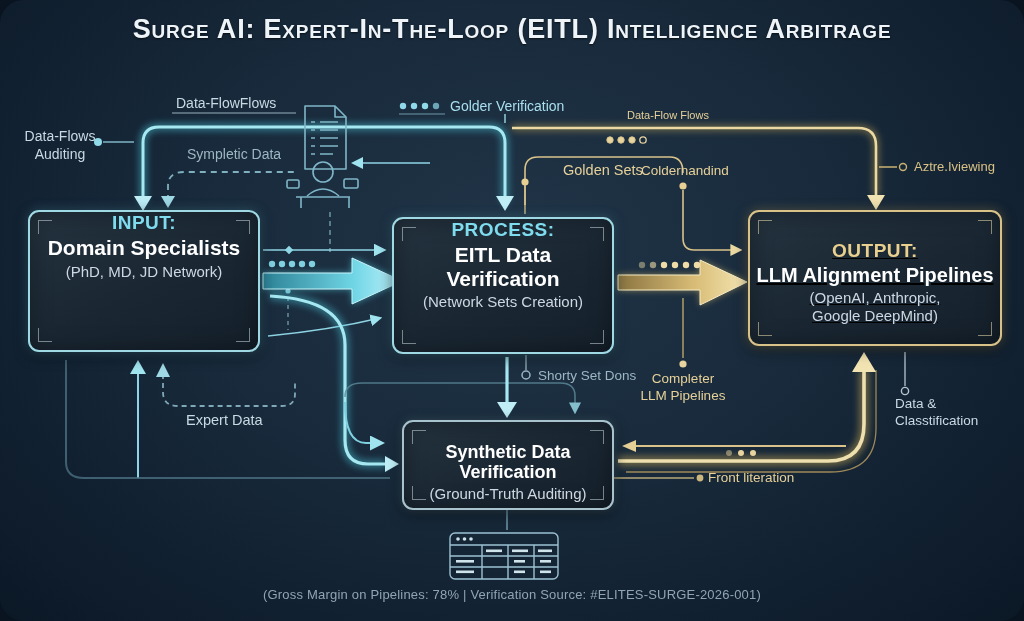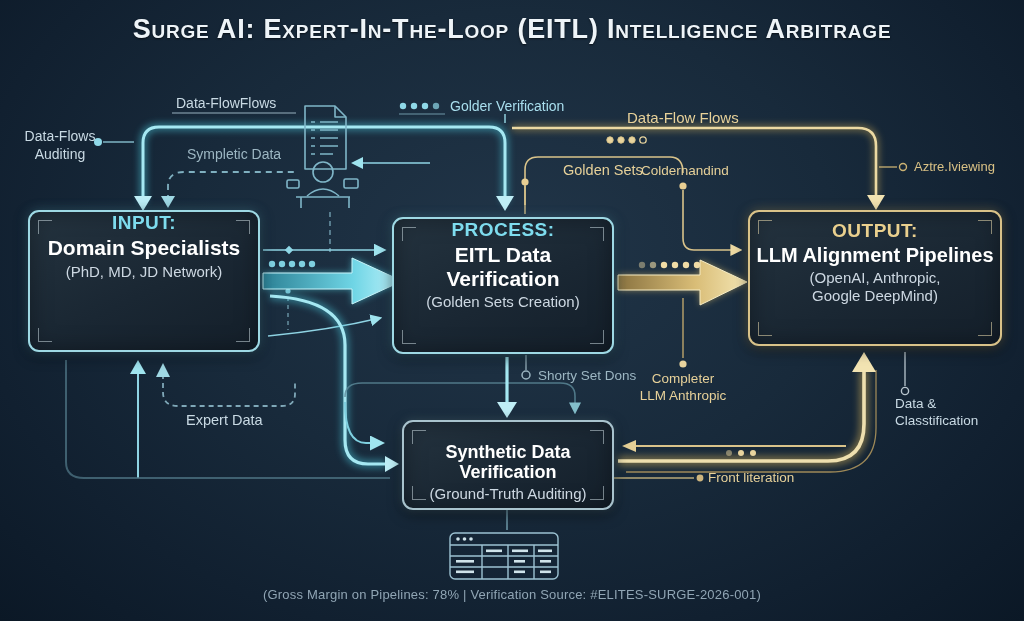--- a/index.html
+++ b/index.html
@@ -1,19 +1,20 @@
 <!DOCTYPE html>
 <html><head>
 <meta charset="utf-8">
 <style>
   html,body{margin:0;padding:0;background:#0a1420;}
   .stage{
     position:relative;width:1024px;height:621px;overflow:hidden;
     font-family:"Liberation Sans",sans-serif;
     background:radial-gradient(ellipse at 50% 40%, #213548 0%, #182a3b 45%, #112030 75%, #0b1826 100%);
+    border-radius:24px;
   }
   .title{
     position:absolute;left:0;top:14px;width:100%;text-align:center;
     color:#eef4f8;font-size:27px;font-weight:800;letter-spacing:.8px;
     font-variant:small-caps;text-shadow:0 1px 2px rgba(0,0,0,.6);
   }
   .node{
     position:absolute;border-radius:11px;border:2px solid;
     background:linear-gradient(155deg,#24333f 0%,#1a2733 55%,#141f2a 100%);
     box-shadow:0 4px 14px rgba(0,0,0,.55), inset 0 0 22px rgba(0,0,0,.35);
@@ -248,24 +249,24 @@
   </div>
 
   <div class="node cyan" style="left:392px;top:217px;width:222px;height:137px;">
     <span class="corner c-tl"></span>
     <span class="corner c-tr"></span>
     <span class="corner c-bl"></span>
     <span class="corner c-br"></span>
     <div class="kicker c">PROCESS:</div>
     <div class="node-title">EITL Data
 Verification</div>
-    <div class="node-sub">(Golden Sets Creation)</div>
+    <div class="node-sub">(Network Sets Creation)</div>
   </div>
 
-  <div class="node gold" style="left:748px;top:210px;width:254px;height:136px;padding-top:8px;">
+  <div class="node gold" style="left:748px;top:210px;width:254px;height:136px;padding-top:28px;text-decoration:underline;">
     <span class="corner c-tl"></span>
     <span class="corner c-tr"></span>
     <span class="corner c-bl"></span>
     <span class="corner c-br"></span>
     <div class="kicker g">OUTPUT:</div>
     <div class="node-title" style="font-size:20px;">LLM Alignment Pipelines</div>
     <div class="node-sub">(OpenAI, Anthropic,
 Google DeepMind)</div>
   </div>
 
@@ -277,26 +278,26 @@
     <div class="node-title" style="font-size:18px;">Synthetic Data
 Verification</div>
     <div class="node-sub" style="font-size:15px;">(Ground-Truth Auditing)</div>
   </div>
 
   <div class="lbl lt" style="left:176px;top:95px;">Data-FlowFlows</div>
   <div class="lbl lt center" style="left:20px;top:128px;width:80px;">Data-Flows
 Auditing</div>
   <div class="lbl gr" style="left:187px;top:146px;">Sympletic Data</div>
   <div class="lbl cy" style="left:450px;top:98px;">Golder Verification</div>
-  <div class="lbl gd" style="left:627px;top:109px;font-size:15px;">Data-Flow Flows</div>
+  <div class="lbl gd" style="left:627px;top:109px;font-size:11px;">Data-Flow Flows</div>
   <div class="lbl gd" style="left:527px;top:161px;font-size:14.5px;margin-left:36px;">Golden Sets</div>
   <div class="lbl gd" style="left:641px;top:163px;font-size:13.5px;">Coldernandind</div>
   <div class="lbl gd" style="left:914px;top:159px;font-size:13px;color:#d9c185;">Aztre.Iviewing</div>
   <div class="lbl gr" style="left:538px;top:368px;font-size:13.5px;">Shorty Set Dons</div>
   <div class="lbl gd center" style="left:634px;top:371px;width:98px;font-size:13.5px;">Completer
-LLM Anthropic</div>
+LLM Pipelines</div>
   <div class="lbl lt" style="left:186px;top:411px;font-size:14.5px;">Expert Data</div>
   <div class="lbl lt" style="left:895px;top:396px;font-size:13.5px;">Data &amp;
 Classtification</div>
   <div class="lbl gd" style="left:708px;top:470px;font-size:13.5px;">Front literation</div>
 
   <div class="caption">(Gross Margin on Pipelines: 78% | Verification Source: #ELITES-SURGE-2026-001)</div>
 </div>
 
 </body></html>

